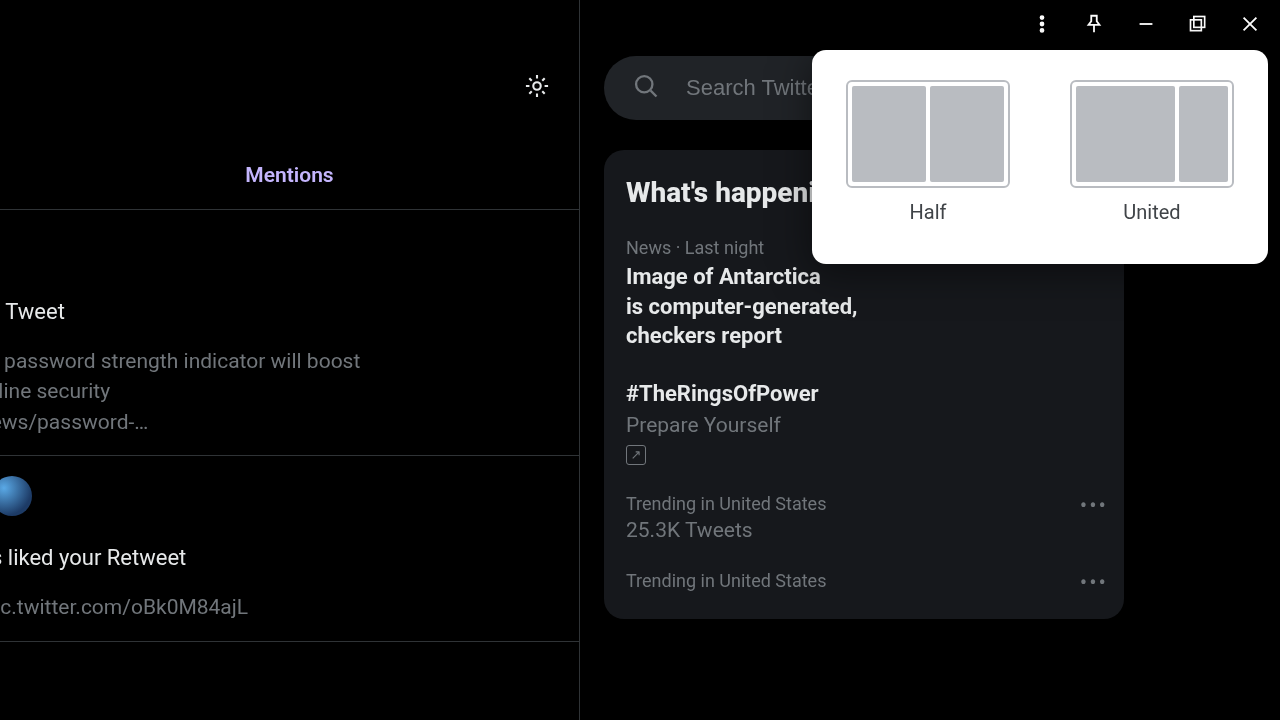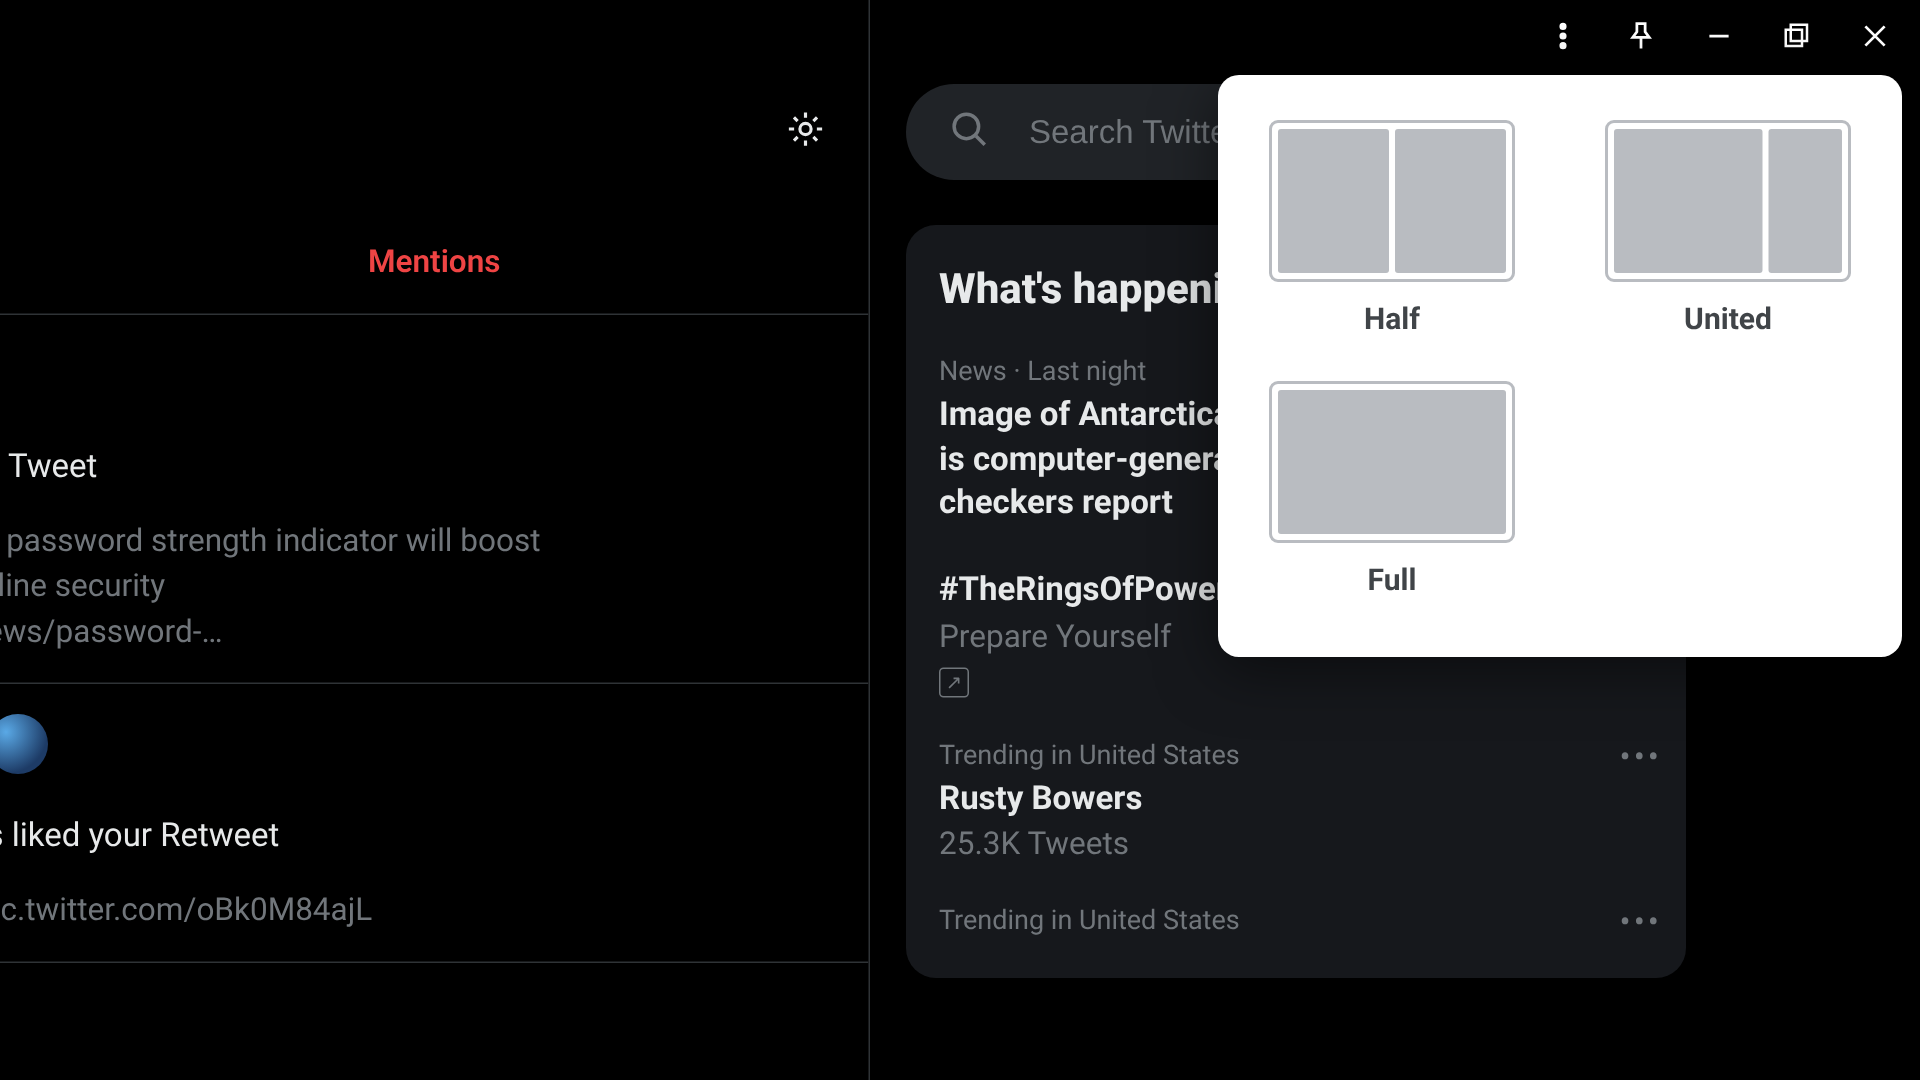--- a/index.html
+++ b/index.html
@@ -67,21 +67,21 @@
     display: flex;
     border-bottom: 1px solid #2f3336;
     height: 70px;
     align-items: center;
   }
   .tab {
     flex: 1;
     text-align: center;
     font-size: 21px;
     font-weight: 600;
-    color: #ef4444;
+    color: #c4b5fd;
     cursor: pointer;
   }
 
   .notif {
     padding: 18px 0 18px 0;
     border-bottom: 1px solid #2f3336;
     font-size: 21px;
     color: #71767b;
     line-height: 1.45;
     margin-left: -60px;
@@ -193,21 +193,20 @@
     display: grid;
     grid-template-columns: 1fr 1fr;
     gap: 30px 40px;
   }
   .layout-opt {
     display: flex;
     flex-direction: column;
     align-items: center;
     gap: 12px;
     cursor: pointer;
-    font-weight: bold;
   }
   .layout-opt .thumb {
     width: 164px; height: 108px;
     border: 2px solid #b9bcc1;
     border-radius: 6px;
     background: #fff;
     padding: 4px;
     display: flex;
     gap: 4px;
   }
@@ -321,21 +320,20 @@
         <div class="wh-title">#TheRingsOfPower</div>
         <div class="wh-sub">Prepare Yourself</div>
         <div class="wh-prom">
           <span class="prom-badge">↗</span>
         </div>
       </div>
 
       <div class="wh-item">
         <div class="wh-more">•••</div>
         <div class="wh-meta">Trending in United States</div>
-        <div class="wh-title">Rusty Bowers</div>
         <div class="wh-sub">25.3K Tweets</div>
       </div>
 
       <div class="wh-item">
         <div class="wh-more">•••</div>
         <div class="wh-meta">Trending in United States</div>
       </div>
     </div>
   </div>
 </div>
@@ -348,19 +346,13 @@
     </div>
     <div class="label">Half</div>
   </div>
   <div class="layout-opt">
     <div class="thumb partial">
       <div class="pane"></div>
         <div class="pane"></div>
     </div>
     <div class="label">United</div>
   </div>
-  <div class="layout-opt">
-    <div class="thumb full">
-      <div class="pane"></div>
-    </div>
-    <div class="label">Full</div>
-  </div>
 </div>
 
 </body></html>

